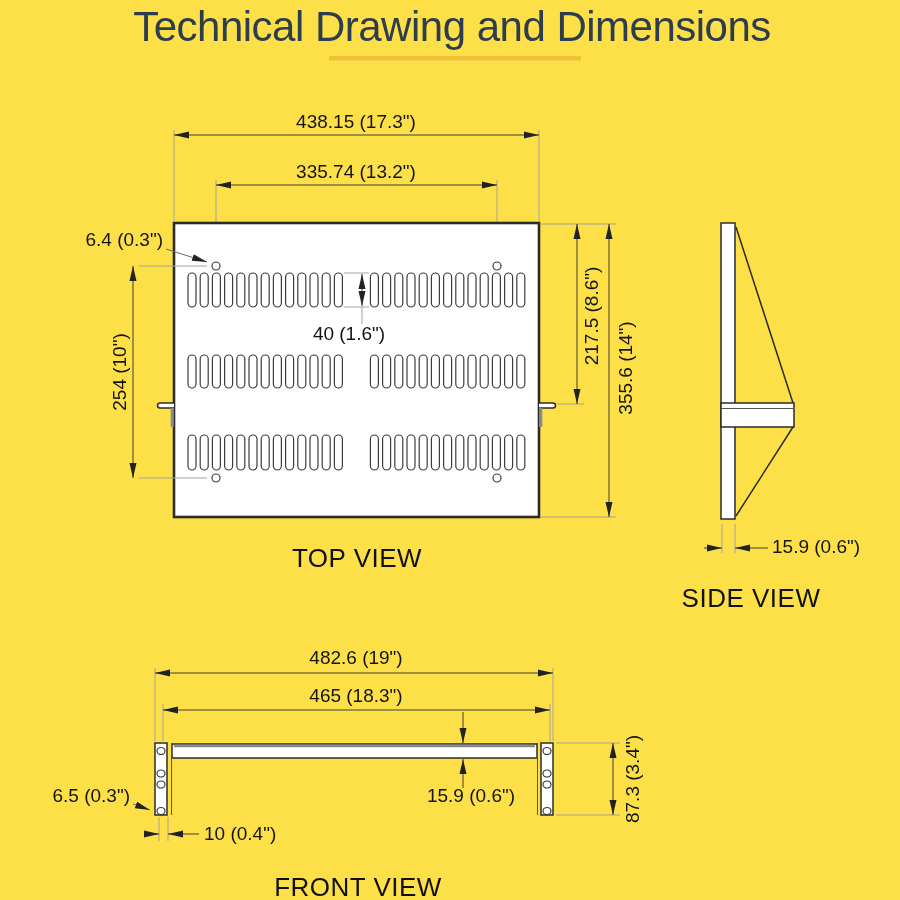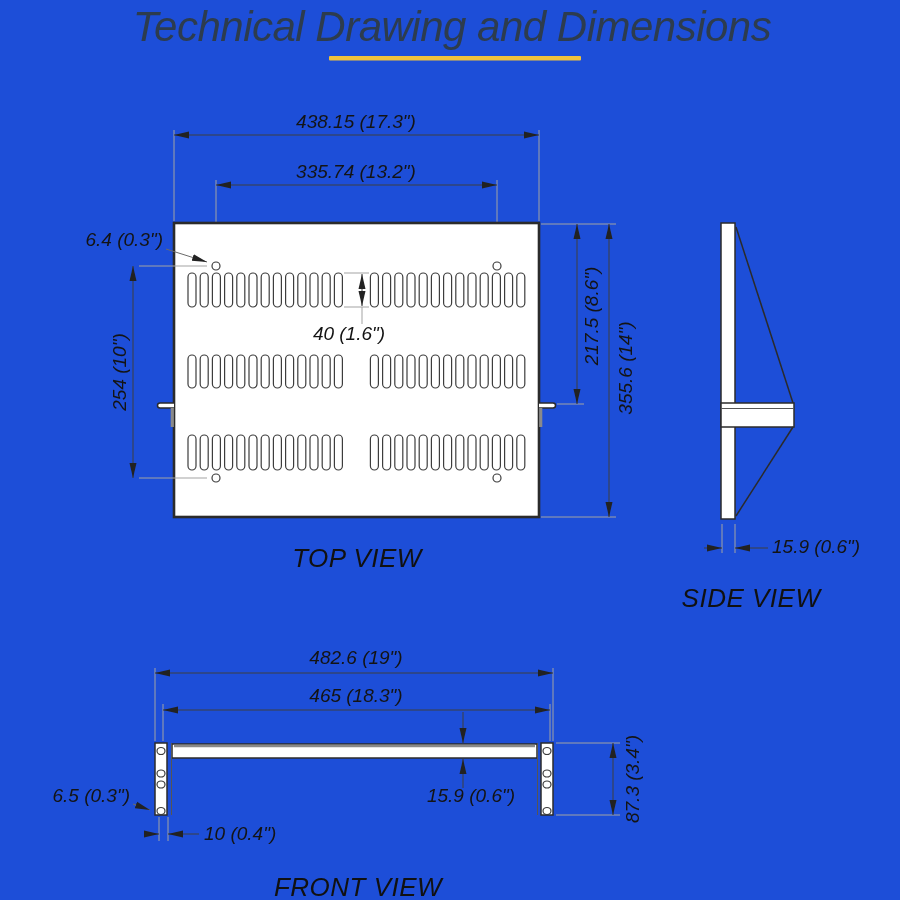--- a/index.html
+++ b/index.html
@@ -1,16 +1,16 @@
 <!DOCTYPE html>
 <html><head>
 <meta charset="utf-8">
 <style>
   html,body{margin:0;padding:0;background:#ffffff;}
-  .stage{position:relative;width:900px;height:900px;background:#1d4ed8;font-family:"Liberation Sans",sans-serif;font-style:italic;}
+  .stage{position:relative;width:900px;height:900px;background:#fde047;font-family:"Liberation Sans",sans-serif;}
   svg{display:block;}
   .t{fill:#141414;font-size:19px;font-family:"Liberation Sans",sans-serif;}
   .vl{fill:#111;font-size:26px;letter-spacing:0.5px;font-family:"Liberation Sans",sans-serif;}
   .title{fill:#2d3c4e;font-size:42px;font-weight:300;letter-spacing:-0.5px;font-family:"Liberation Sans",sans-serif;}
   .dim{stroke:#3f3f3f;stroke-width:1;fill:none;}
   .ext{stroke:#a3a3a3;stroke-width:1;fill:none;}
   .lead{stroke:#6b6b6b;stroke-width:1;fill:none;}
   .shape{stroke:#2b2b2b;stroke-width:1.5;fill:#ffffff;}
   .plate{stroke:#2b2b2b;stroke-width:2.6;fill:#ffffff;}
   .slot{stroke:#3d3d3d;stroke-width:1.2;fill:#ffffff;}

